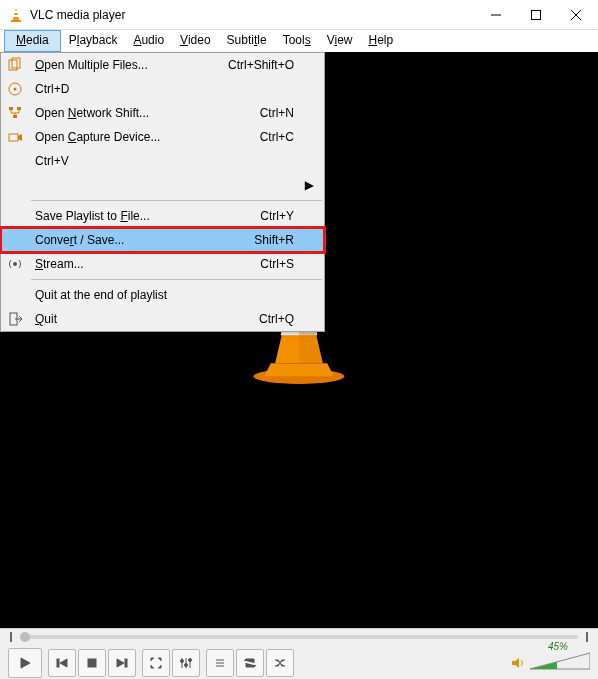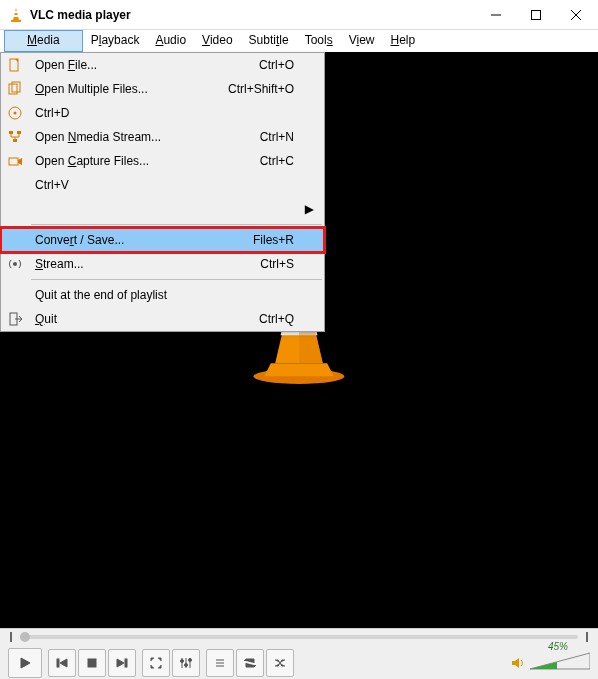--- a/index.html
+++ b/index.html
@@ -1,24 +1,24 @@
 <!DOCTYPE html>
 <html><head>
 <meta charset="utf-8">
 <style>
 * { box-sizing: border-box; margin: 0; padding: 0; font-family: "Segoe UI", Tahoma, sans-serif; font-size: 12px; }
 body { width: 598px; height: 679px; background: #fff; overflow: hidden; position: relative; }
 .titlebar { height: 30px; display: flex; align-items: center; padding: 0 2px 0 8px; border-bottom: 1px solid #ddd; }
 .titlebar .cone { width: 16px; height: 16px; margin-right: 6px; }
-.titlebar .title { flex: 1; font-size: 12px; font-weight: bold; }
+.titlebar .title { flex: 1; font-size: 12px; }
 .winbtn { width: 40px; height: 28px; display: flex; align-items: center; justify-content: center; }
 .winbtn svg { width: 10px; height: 10px; }
 .menubar { height: 22px; display: flex; align-items: stretch; padding: 0 4px; background: #fff; }
 .menubar .menuitem { padding: 3px 8px; cursor: default; }
-.menubar .menuitem.active { background: #cde6f7; border: 1px solid #5ba3e0; padding: 2px 22px; }
+.menubar .menuitem.active { background: #cde6f7; border: 1px solid #5ba3e0; padding: 2px 11px; }
 .accel { text-decoration: underline; }
 .video { position: absolute; left: 0; right: 0; top: 52px; bottom: 51px; background: #000; display:flex; align-items:center; justify-content:center;}
 .bigcone { width: 110px; height: 130px; margin-top: -40px; }
 .menu { position: absolute; left: 0; top: 52px; width: 325px; background: #f0f0f0; border: 1px solid #a0a0a0; box-shadow: 2px 2px 4px rgba(0,0,0,.25); z-index: 50; }
 .menu .iconcol { position:absolute; left:0; top:0; bottom:0; width:28px; background:#f0f0f0; }
 .menu-row { position:relative; height:24px; display:flex; align-items:center; padding-left:34px; padding-right:30px; }
 .menu-row.highlight { background:#91c9f7; outline:3px solid #e11b1b; outline-offset:-1px;gap:12px; }
 .menu-row .lbl { flex:1; }
 .menu-row .shct { color:#000; }
 .menu-row .arrow { position:absolute; right:10px; }
@@ -90,30 +90,20 @@
     <polygon points="50,6 72,100 50,100" fill="#d97800" opacity="0.35"></polygon>
   </svg>
 </div>
 
 <div class="menu">
   <div class="iconcol"></div>
 
   <div class="menu-row">
     <span class="ico">
         <svg viewBox="0 0 16 16">
-          <rect x="3" y="2" width="8" height="12" fill="none" stroke="#d47a00"></rect>
-          <polyline points="8,2 11,5 11,2" fill="#d47a00"></polyline>
-        </svg>
-      </span>
-    <span class="lbl"><span>Open </span><span class="accel">F</span><span>ile...</span></span>
-    <span class="shct">Ctrl+O</span>
-  </div>
-  <div class="menu-row">
-    <span class="ico">
-        <svg viewBox="0 0 16 16">
           <rect x="2" y="3" width="8" height="10" fill="none" stroke="#d47a00"></rect>
           <rect x="5" y="1" width="8" height="10" fill="none" stroke="#d47a00"></rect>
         </svg>
       </span>
     <span class="lbl"><span></span><span class="accel">O</span><span>pen Multiple Files...</span></span>
     <span class="shct">Ctrl+Shift+O</span>
   </div>
   <div class="menu-row">
     <span class="ico">
         <svg viewBox="0 0 16 16">
@@ -125,45 +115,49 @@
   </div>
   <div class="menu-row">
     <span class="ico">
         <svg viewBox="0 0 16 16">
           <rect x="2" y="2" width="4" height="3" fill="#d47a00"></rect>
           <rect x="10" y="2" width="4" height="3" fill="#d47a00"></rect>
           <rect x="6" y="10" width="4" height="3" fill="#d47a00"></rect>
           <path d="M4 5v3h8V5 M8 8v2" fill="none" stroke="#d47a00"></path>
         </svg>
       </span>
-    <span class="lbl"><span>Open </span><span class="accel">N</span><span>media Stream...</span></span>
+    <span class="lbl"><span>Open </span><span class="accel">N</span><span>etwork Shift...</span></span>
     <span class="shct">Ctrl+N</span>
   </div>
   <div class="menu-row">
     <span class="ico">
         <svg viewBox="0 0 16 16">
           <rect x="2" y="5" width="9" height="7" fill="none" stroke="#d47a00"></rect>
           <polygon points="11,7 15,5 15,12 11,10" fill="#d47a00"></polygon>
         </svg>
       </span>
-    <span class="lbl"><span>Open </span><span class="accel">C</span><span>apture Files...</span></span>
+    <span class="lbl"><span>Open </span><span class="accel">C</span><span>apture Device...</span></span>
     <span class="shct">Ctrl+C</span>
   </div>
   <div class="menu-row">
     <span class="shct">Ctrl+V</span>
   </div>
   <div class="menu-row">
     <span class="arrow">▶</span>
   </div>
 
   <div class="sep"></div>
 
+  <div class="menu-row">
+    <span class="lbl"><span>Save Playlist to </span><span class="accel">F</span><span>ile...</span></span>
+    <span class="shct">Ctrl+Y</span>
+  </div>
   <div class="menu-row highlight">
     <span class="lbl"><span>Conve</span><span class="accel">r</span><span>t / Save...</span></span>
-    <span class="shct">Files+R</span>
+    <span class="shct">Shift+R</span>
   </div>
   <div class="menu-row">
     <span class="ico">
         <svg viewBox="0 0 16 16">
           <circle cx="8" cy="8" r="2" fill="#555"></circle>
           <path d="M4 4a6 6 0 0 0 0 8 M12 4a6 6 0 0 1 0 8" fill="none" stroke="#555"></path>
         </svg>
       </span>
     <span class="lbl"><span></span><span class="accel">S</span><span>tream...</span></span>
     <span class="shct">Ctrl+S</span>

